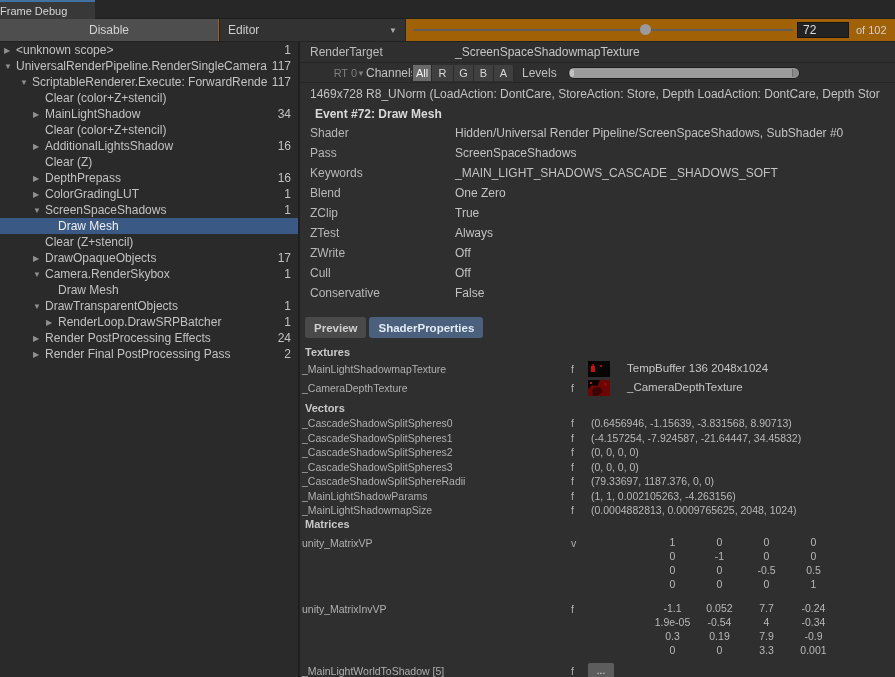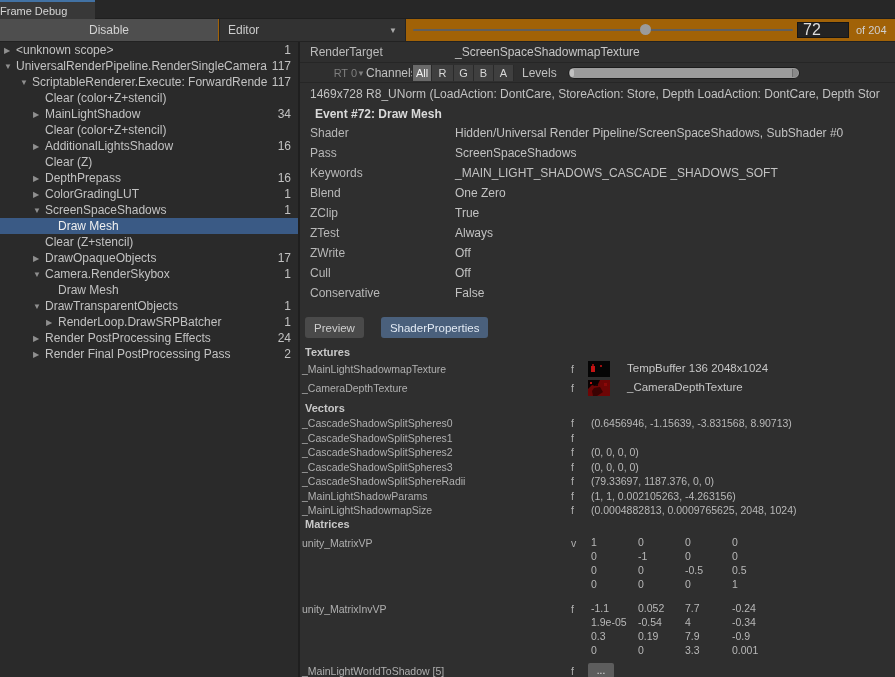--- a/index.html
+++ b/index.html
@@ -17,21 +17,21 @@
            border-bottom:1px solid #222;box-sizing:border-box;}
   .disable-btn{position:absolute;left:0;top:0;width:218px;height:22px;background:#4e4e4e;
                font-size:12px;color:#d2d2d2;display:flex;align-items:center;justify-content:center;cursor:default;}
   .editor-dd{position:absolute;left:219px;top:0;width:187px;height:22px;background:#323232;
              border-left:1px solid #242424;border-right:1px solid #242424;box-sizing:border-box;
              font-size:12px;color:#cccccc;display:flex;align-items:center;justify-content:space-between;padding:0 8px;}
   .dd-arrow{font-size:8px;color:#aaa;}
   .slider-track{position:absolute;left:413px;top:10px;width:380px;height:2px;background:#5f5f5f;border-radius:1px;}
   .slider-handle{position:absolute;left:640px;top:5px;width:11px;height:11px;border-radius:50%;background:#9b9b9b;}
   .frame-field{position:absolute;left:797px;top:3px;width:52px;height:16px;background:#232323;
-               border:1px solid #161616;box-sizing:border-box;font-size:16px;color:#dddddd;
+               border:1px solid #161616;box-sizing:border-box;font-size:12px;color:#dddddd;
                display:flex;align-items:center;padding-left:5px;}
   .frame-total{position:absolute;left:856px;top:0;height:22px;display:flex;align-items:center;font-size:11px;color:#cfcfcf;}
   
   .tree{position:absolute;left:0;top:42px;width:298px;height:635px;background:#2a2a2a;overflow:hidden;}
   .trow{display:flex;align-items:center;height:16px;font-size:12px;color:#c2c2c2;white-space:nowrap;box-sizing:border-box;}
   .trow.sel{background:#3a5a85;color:#efefef;}
   .arr{width:12px;flex:none;font-size:8px;color:#8f8f8f;text-align:left;}
   .trow.sel .arr{color:#d6d6d6;}
   .tlabel{flex:1 1 auto;overflow:hidden;min-width:0;}
   .tcount{flex:none;margin-left:4px;margin-right:7px;}
@@ -54,37 +54,37 @@
   .lv-bar{position:absolute;left:268px;top:4px;width:232px;height:12px;background:#9c9c9c;
           border:1px solid #1c1c1c;border-radius:6px;box-sizing:border-box;}
   .lv-cap-l{position:absolute;left:1px;top:1px;width:4px;height:8px;background:#c2c2c2;border-radius:2px;}
   .lv-cap-r{position:absolute;right:1px;top:1px;width:5px;height:8px;background:#8a8a8a;border-left:1px solid #6f6f6f;border-radius:0 4px 4px 0;}
   .info-row{height:21px;display:flex;align-items:center;padding-left:10px;white-space:nowrap;overflow:hidden;color:#c2c2c2;}
   .event-row{height:19px;display:flex;align-items:center;padding-left:15px;font-weight:bold;color:#dadada;}
   .prop-row{height:20px;position:relative;}
   .prop-label{position:absolute;left:10px;top:3px;color:#b8b8b8;}
   .prop-value{position:absolute;left:155px;top:3px;color:#c2c2c2;white-space:nowrap;}
   
-  .tabs{margin-top:14px;margin-left:5px;height:21px;display:flex;gap:17px;}
+  .tabs{margin-top:14px;margin-left:5px;height:21px;display:flex;gap:3px;font-weight:bold;}
   .ptab{height:21px;padding:0 9px;background:#4a4a4a;border-radius:3px;font-size:11.5px;color:#cfcfcf;
         display:flex;align-items:center;cursor:default;}
   .ptab.sel{background:#4a607c;color:#e2eaf4;}
   
   .sec-header{margin-top:8px;padding-left:5px;height:14px;font-size:11px;font-weight:bold;color:#c8c8c8;}
   .sec-header.tight{margin-top:4px;}
   .sec-header.none{margin-top:0;}
   .tex-row{height:19px;position:relative;}
   .pname{position:absolute;left:2px;top:3px;font-size:10.5px;color:#b0b0b0;white-space:nowrap;}
   .ptype{position:absolute;left:271px;top:3px;font-size:10.5px;color:#b0b0b0;}
   .thumb{position:absolute;left:288px;top:1px;width:22px;height:16px;display:block;}
   .tex-val{position:absolute;left:327px;top:2px;font-size:11.5px;color:#c6c6c6;white-space:nowrap;}
   .vec-row{height:14.5px;position:relative;padding-left:20px;}
   .vec-row .pname,.vec-row .ptype{top:1px;}
   .vec-val{position:absolute;left:291px;top:1px;font-size:10.5px;color:#b8b8b8;white-space:nowrap;}
-  .mat-block{position:relative;margin-top:4px;}
+  .mat-block{position:relative;margin-top:4px;text-align:center;}
   .mat-block.gap{margin-top:10px;}
   .mat-block .pname,.mat-block .ptype{top:1px;}
   .mrow{padding-left:291px;height:14px;font-size:10.5px;color:#b8b8b8;white-space:nowrap;}
   .mcell{display:inline-block;width:47px;}
   .mat-last{height:18px;position:relative;margin-top:5px;}
   .mat-last .pname,.mat-last .ptype{top:2px;}
   .dots-btn{position:absolute;left:288px;top:0;width:26px;height:15px;background:#5d5d5d;border-radius:2px;
             font-size:10px;color:#e0e0e0;display:flex;align-items:center;justify-content:center;cursor:default;}
 </style>
 </head>
@@ -104,21 +104,21 @@
     </div>
     <div class="editor-dd">
       <span>Editor</span>
       <span class="dd-arrow">▼</span>
     </div>
     <div class="slider-track"></div>
     <div class="slider-handle"></div>
     <div class="frame-field">
       <span>72</span>
     </div>
-    <div class="frame-total">of 204</div>
+    <div class="frame-total">of 102</div>
   </div>
 
   <div class="tree">
     <div class="trow" style="padding-left:4px">
         <span class="arr">▶</span>
         <span class="tlabel">&lt;unknown scope&gt;</span>
         <span class="tcount">1</span>
       </div>
     <div class="trow" style="padding-left:4px">
         <span class="arr">▼</span>
@@ -320,20 +320,21 @@
     <div class="sec-header tight">Vectors</div>
 
     <div class="vec-row">
         <span class="pname">_CascadeShadowSplitSpheres0</span>
         <span class="ptype">f</span>
         <span class="vec-val">(0.6456946, -1.15639, -3.831568, 8.90713)</span>
       </div>
     <div class="vec-row">
         <span class="pname">_CascadeShadowSplitSpheres1</span>
         <span class="ptype">f</span>
+        <span class="vec-val">(-4.157254, -7.924587, -21.64447, 34.45832)</span>
       </div>
     <div class="vec-row">
         <span class="pname">_CascadeShadowSplitSpheres2</span>
         <span class="ptype">f</span>
         <span class="vec-val">(0, 0, 0, 0)</span>
       </div>
     <div class="vec-row">
         <span class="pname">_CascadeShadowSplitSpheres3</span>
         <span class="ptype">f</span>
         <span class="vec-val">(0, 0, 0, 0)</span>

